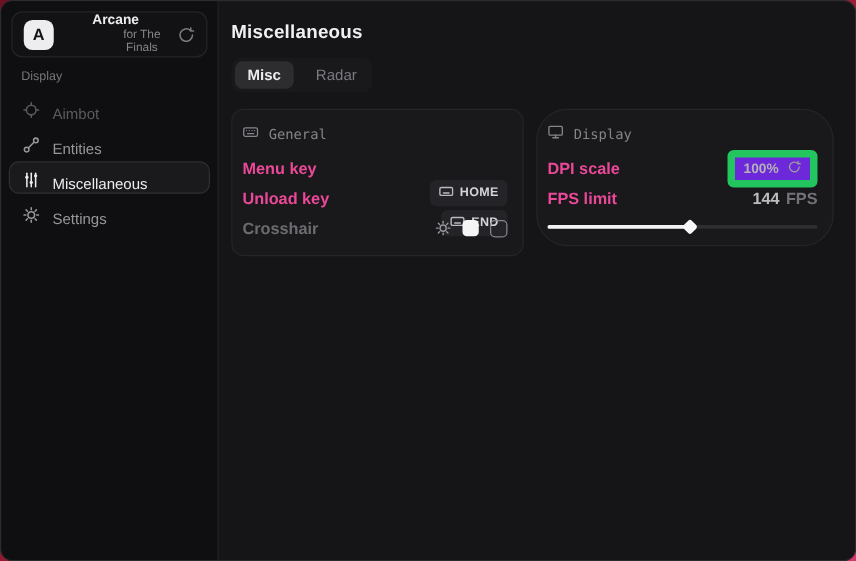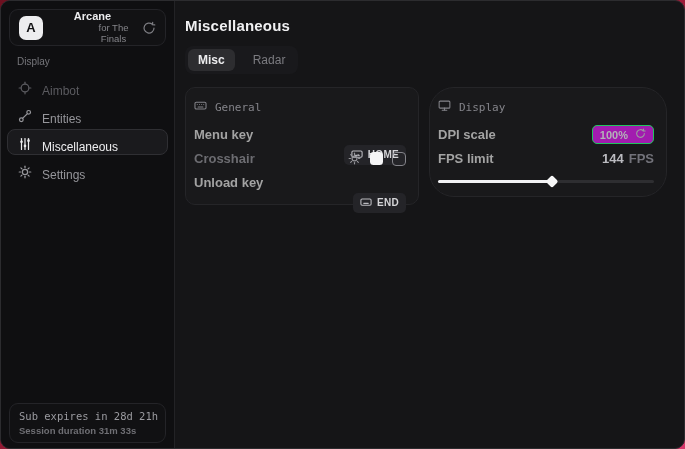--- a/index.html
+++ b/index.html
@@ -65,35 +65,35 @@
     padding:9px 12px 10px 8px;
   }
   .panel.general { width:234px; }
   .panel.display { width:238px;border-radius:25px; }
   .panel-header {
     display:flex; align-items:center; gap:8px; color:#84848a;
     font-family:"DejaVu Sans Mono", monospace; font-size:11px; margin:2px 0 8px 0;
   }
   .row { display:flex; justify-content:space-between; align-items:center; height:23px; }
   .row + .row { margin-top:1px; }
-  .row-label { font-size:13px; font-weight:600; color:#a3a3a3; }
+  .row-label { font-size:13px; font-weight:600; color:#ec4899; }
   .row-label.dim { color:#6c6c71; }
   .keychip {
     display:flex; align-items:center; gap:5px;
     background:#242428; border:none; border-radius:5px; padding:3px 7px;
     font-family:inherit; font-size:10px; font-weight:700; color:#d5d5d8; letter-spacing:0.3px;margin-top:40px;
   }
   .keychip svg { color:#b9b9be; }
   .controls { display:flex; align-items:center; gap:9px; }
   .gear-small { color:#96969b; display:flex; }
   .swatch { width:13px; height:13px; background:#f5f5f6; border-radius:3.5px; }
   .checkbox { width:14px; height:14px; border:1.6px solid #84848a; border-radius:4px; background:transparent; }
   .dpi-chip {
     display:flex; align-items:center; gap:7px;
-    background:#a21caf; border:1px solid #22c55e; border-radius:5px; padding:2px 7px;
+    background:#6d28d9; border:6px solid #22c55e; border-radius:5px; padding:2px 7px;
     font-size:11px; font-weight:600; color:#b3b3b8;
   }
   .dpi-chip svg { color:#9a9a9f; }
   .fps-value { display:flex; gap:5px; align-items:baseline; }
   .fps-num { font-size:13px; font-weight:700; color:#bbbbc0; }
   .fps-unit { font-size:13px; font-weight:600; color:#72727a; }
   .slider { position:relative; height:9px; margin-top:7px; }
   .slider-track { position:absolute; left:0; right:0; top:3px; height:3px; background:#2e2e31; border-radius:2px; }
   .slider-fill { position:absolute; left:0; top:3px; height:3px; background:#f2f2f4; border-radius:2px; }
   .slider-thumb {
@@ -172,24 +172,20 @@
             <line x1="3.3" y1="3.3" x2="4.5" y2="4.5"></line>
               <line x1="11.5" y1="11.5" x2="12.7" y2="12.7"></line>
             <line x1="12.7" y1="3.3" x2="11.5" y2="4.5"></line>
               <line x1="4.5" y1="11.5" x2="3.3" y2="12.7"></line>
           </svg>
         </span>
         <span>Settings</span>
       </div>
     </nav>
 
-    <div class="footer-card">
-      <div class="sub-line">Sub expires in 28d 21h</div>
-      <div class="sess-line">Session duration 31m 33s</div>
-    </div>
   </aside>
 
   <main>
     <h1 class="page-title">Miscellaneous</h1>
 
     <div class="tab-bar">
       <button class="tab active">Misc</button>
       <button class="tab">Radar</button>
     </div>
 
@@ -213,20 +209,33 @@
         <div class="row">
           <span class="row-label">Menu key</span>
           <button class="keychip">
             <span>
               <svg width="12" height="12" viewBox="0 0 16 16" fill="none" stroke="currentColor" stroke-width="1.5" stroke-linecap="round">
                 <rect x="1.2" y="4" width="13.6" height="8.4" rx="1.6"></rect>
                   <line x1="5" y1="9.8" x2="11" y2="9.8"></line>
               </svg>
             </span>
             <span>HOME</span>
+          </button>
+        </div>
+
+        <div class="row">
+          <span class="row-label">Unload key</span>
+          <button class="keychip">
+            <span>
+              <svg width="12" height="12" viewBox="0 0 16 16" fill="none" stroke="currentColor" stroke-width="1.5" stroke-linecap="round">
+                <rect x="1.2" y="4" width="13.6" height="8.4" rx="1.6"></rect>
+                  <line x1="5" y1="9.8" x2="11" y2="9.8"></line>
+              </svg>
+            </span>
+            <span>END</span>
           </button>
         </div>
 
         <div class="row">
           <span class="row-label dim">Crosshair</span>
           <div class="controls">
             <span class="gear-small">
               <svg width="13" height="13" viewBox="0 0 16 16" fill="none" stroke="currentColor" stroke-width="1.4" stroke-linecap="round">
                 <circle cx="8" cy="8" r="3"></circle>
                 <line x1="8" y1="1.4" x2="8" y2="3.1"></line>
@@ -236,33 +245,20 @@
                 <line x1="3.3" y1="3.3" x2="4.5" y2="4.5"></line>
                   <line x1="11.5" y1="11.5" x2="12.7" y2="12.7"></line>
                 <line x1="12.7" y1="3.3" x2="11.5" y2="4.5"></line>
                   <line x1="4.5" y1="11.5" x2="3.3" y2="12.7"></line>
               </svg>
             </span>
             <span class="swatch"></span>
             <span class="checkbox"></span>
           </div>
         </div>
-
-        <div class="row">
-          <span class="row-label">Unload key</span>
-          <button class="keychip">
-            <span>
-              <svg width="12" height="12" viewBox="0 0 16 16" fill="none" stroke="currentColor" stroke-width="1.5" stroke-linecap="round">
-                <rect x="1.2" y="4" width="13.6" height="8.4" rx="1.6"></rect>
-                  <line x1="5" y1="9.8" x2="11" y2="9.8"></line>
-              </svg>
-            </span>
-            <span>END</span>
-          </button>
-        </div>
       </section>
 
       <section class="panel display">
         <div class="panel-header">
           <span>
             <svg width="13" height="13" viewBox="0 0 16 16" fill="none" stroke="currentColor" stroke-width="1.3" stroke-linecap="round">
               <rect x="1.4" y="2.6" width="13.2" height="8.6" rx="1.2"></rect>
               <line x1="8" y1="11.2" x2="8" y2="13.6"></line>
                 <line x1="5.2" y1="13.8" x2="10.8" y2="13.8"></line>
             </svg>

